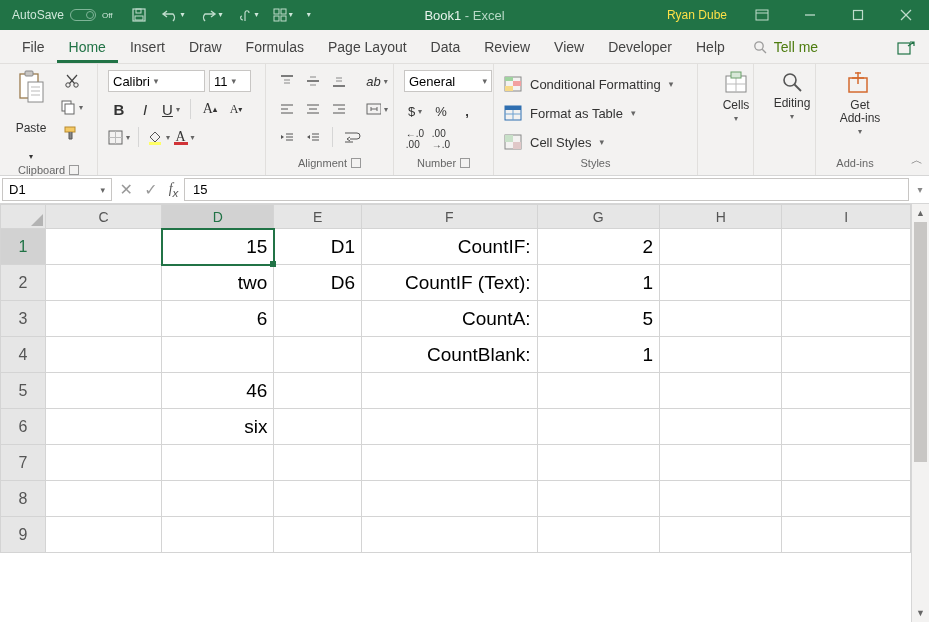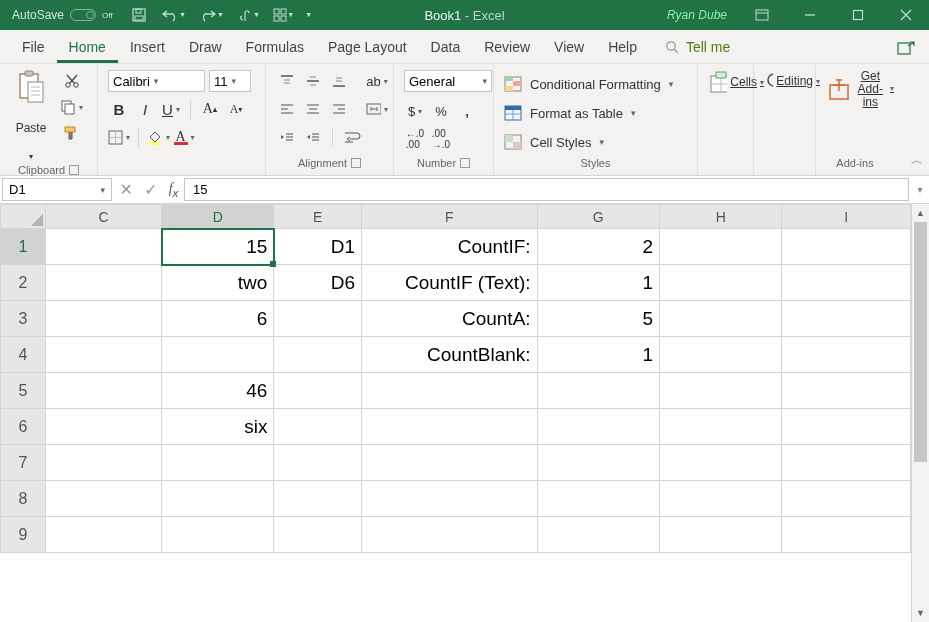--- a/index.html
+++ b/index.html
@@ -10,21 +10,21 @@
   .titlebar .autosave { display:flex; align-items:center; gap:6px; margin-left:12px; }
   .titlebar .autosave .switch { width:26px; height:12px; border:1px solid #7fb598; border-radius:7px; display:flex; align-items:center; justify-content:flex-end; padding:0 1px; }
   .titlebar .autosave .switch .knob { width:8px; height:8px; border-radius:50%; border:1px solid #7fb598; }
   .titlebar .qat { display:flex; align-items:center; gap:14px; margin-left:18px; }
   .titlebar .qat svg, .titlebar .qat .glyph { opacity:.9; }
   .titlebar .qat .item { display:flex; align-items:center; gap:2px; }
   .titlebar .caret { font-size:8px; line-height:1; }
   .titlebar .title { position:absolute; left:50%; transform:translateX(-50%); color:#e8f3ec; font-size:13px; white-space:nowrap; }
   .titlebar .title .dim { color:#b7d9c6; }
   .titlebar .right { margin-left:auto; display:flex; align-items:center; gap:2px; }
-  .titlebar .user { color:#86efac; font-size:12px; margin-right:10px;font-style:italic; }
+  .titlebar .user { color:#fde047; font-size:12px; margin-right:10px; }
   .titlebar .winbtn { width:46px; height:30px; display:flex; align-items:center; justify-content:center; color:#cfe7da; }
   .titlebar .winbtn svg { opacity:.9; }
 
   
   .tabbar { height:34px; background:#f3f2f1; display:flex; align-items:flex-end; border-bottom:1px solid #e1dfdd; padding-left:10px; }
   .tab { font-size:14px; color:#444; padding:6px 12px 8px; cursor:pointer; }
   .tab.active { color:#217346; border-bottom:3px solid #217346; padding-bottom:5px; font-weight:400; }
   .tabbar .tellme { margin-left:6px; display:flex; align-items:center; gap:6px; color:#4d7c0f; font-size:14px; padding:6px 10px 8px; }
   .tabbar .tellme svg { opacity:.7; }
   .tabbar .share { margin-left:auto; width:34px; height:30px; display:flex; align-items:center; justify-content:center; margin-right:6px; }
@@ -59,21 +59,21 @@
   .aln .row .btn svg { display:block; }
 
   
   .number .combo.general{ width:88px; justify-content:space-between; }
 
   
   .styles-item { display:flex; align-items:center; gap:8px; font-size:13px; color:#333; height:24px; }
   .styles-item svg{flex:none;}
 
   
-  .bigbtn { width:56px; display:flex; flex-direction:row; align-items:center; justify-content:center; font-size:12px; color:#333; gap:3px; line-height:1.1; text-align:center;text-decoration:underline;}
+  .bigbtn { width:56px; display:flex; flex-direction:column; align-items:center; justify-content:center; font-size:12px; color:#333; gap:3px; line-height:1.1; text-align:center;}
   .bigbtn .dd{font-size:8px;color:#666;}
 
   .ribbon-collapse { position:absolute; right:6px; bottom:6px; font-size:12px; color:#666; }
 
   
   .fbar { height:28px; background:#fff; border-bottom:1px solid #d6d6d6; display:flex; align-items:stretch; }
   .namebox { width:110px; border:1px solid #c8c6c4; margin:2px; display:flex; align-items:center; justify-content:space-between; padding:0 6px; font-size:13px;}
   .namebox .dd{font-size:9px;color:#666;}
   .fx-controls{ width:70px; display:flex; align-items:center; justify-content:space-around; color:#999;}
   .fx-controls .fx{ font-style:italic; font-family:serif; color:#555; font-size:14px;}
@@ -189,20 +189,21 @@
 <div class="tabbar">
   <div class="tab">File</div>
   <div class="tab active">Home</div>
   <div class="tab">Insert</div>
   <div class="tab">Draw</div>
   <div class="tab">Formulas</div>
   <div class="tab">Page Layout</div>
   <div class="tab">Data</div>
   <div class="tab">Review</div>
   <div class="tab">View</div>
+  <div class="tab">Developer</div>
   <div class="tab">Help</div>
   <div class="tellme">
     <svg width="15" height="15" viewBox="0 0 15 15">
         <circle cx="6" cy="6" r="4.2" fill="none" stroke="#777" stroke-width="1.3"></circle>
         <line x1="9.2" y1="9.2" x2="13" y2="13" stroke="#777" stroke-width="1.3"></line>
       </svg>
     <span>Tell me</span>
   </div>
   <div class="share">
     <svg width="18" height="16" viewBox="0 0 18 16">
@@ -327,21 +328,21 @@
           </span>
         <span class="btn">
             <svg width="16" height="14">
               <line x1="5" y1="4" x2="11" y2="4" stroke="#888"></line>
               <line x1="5" y1="7" x2="11" y2="7" stroke="#888"></line>
               <line x1="2" y1="12" x2="14" y2="12" stroke="#555" stroke-width="1.5"></line>
             </svg>
           </span>
         <span class="sep"></span>
         <span class="btn drop">
-            <span style="font-size:13px;">ab</span>
+            <span style="font-style:italic;font-size:13px;">ab</span>
           </span>
       </div>
       <div class="row" style="margin-top:6px;">
         <span class="btn">
             <svg width="16" height="12">
               <line x1="2" y1="2" x2="14" y2="2" stroke="#555"></line>
               <line x1="2" y1="6" x2="9" y2="6" stroke="#555"></line>
               <line x1="2" y1="10" x2="14" y2="10" stroke="#555"></line>
             </svg>
           </span>

